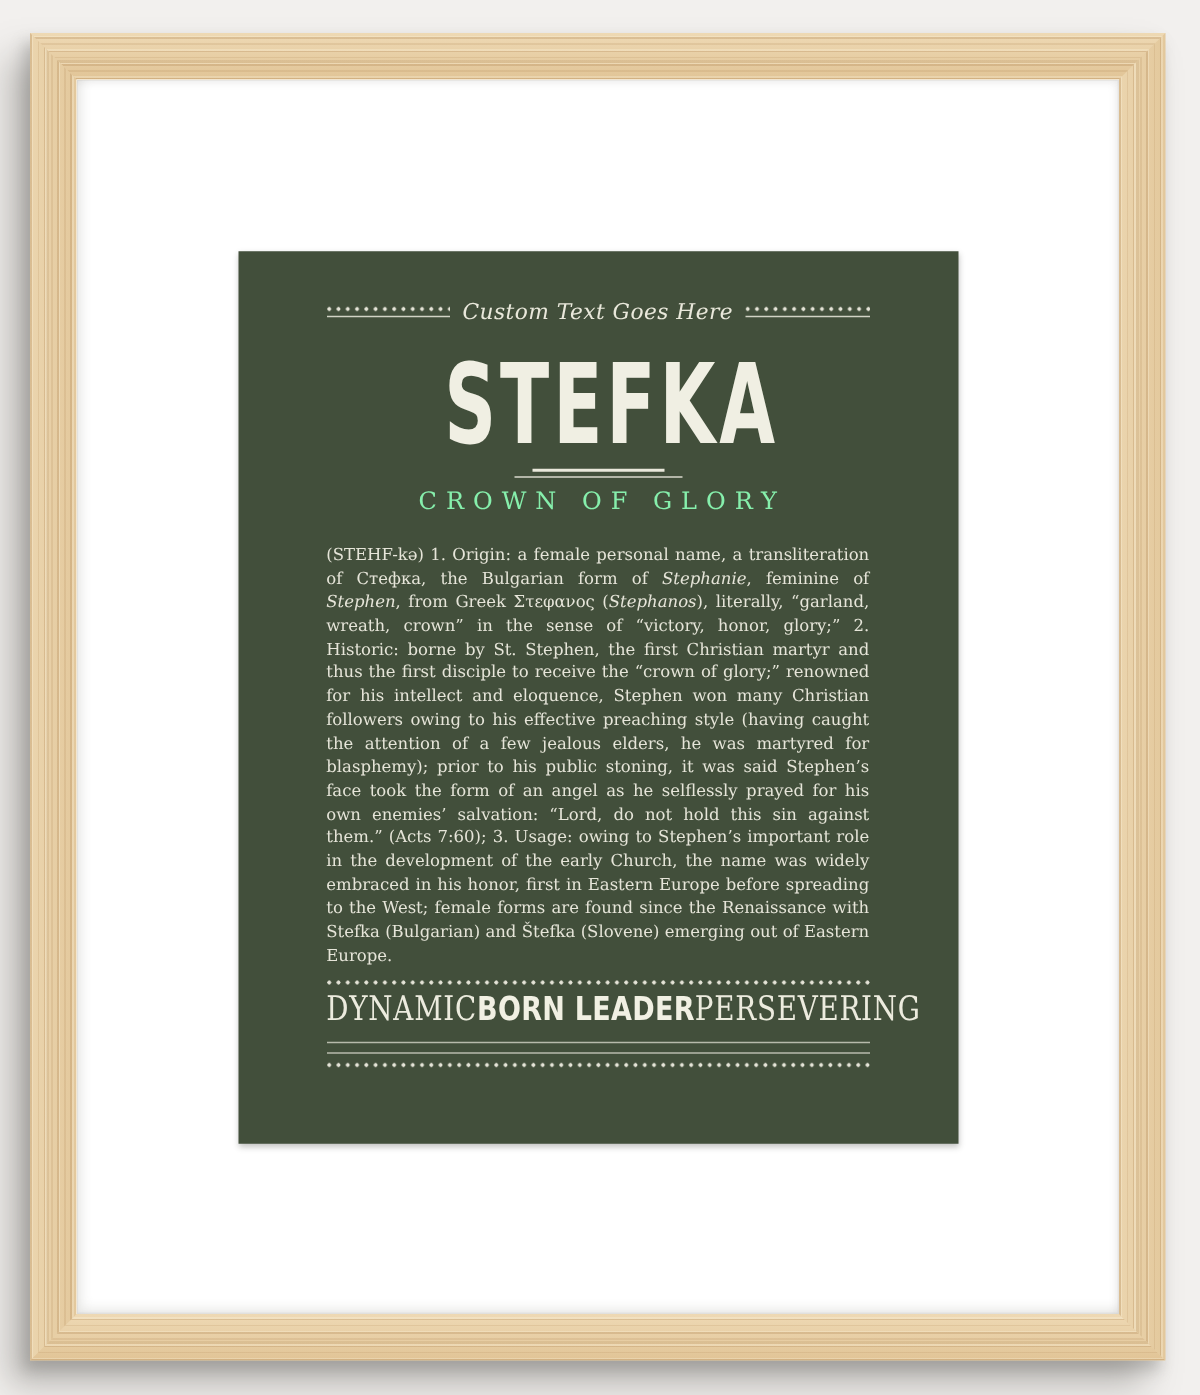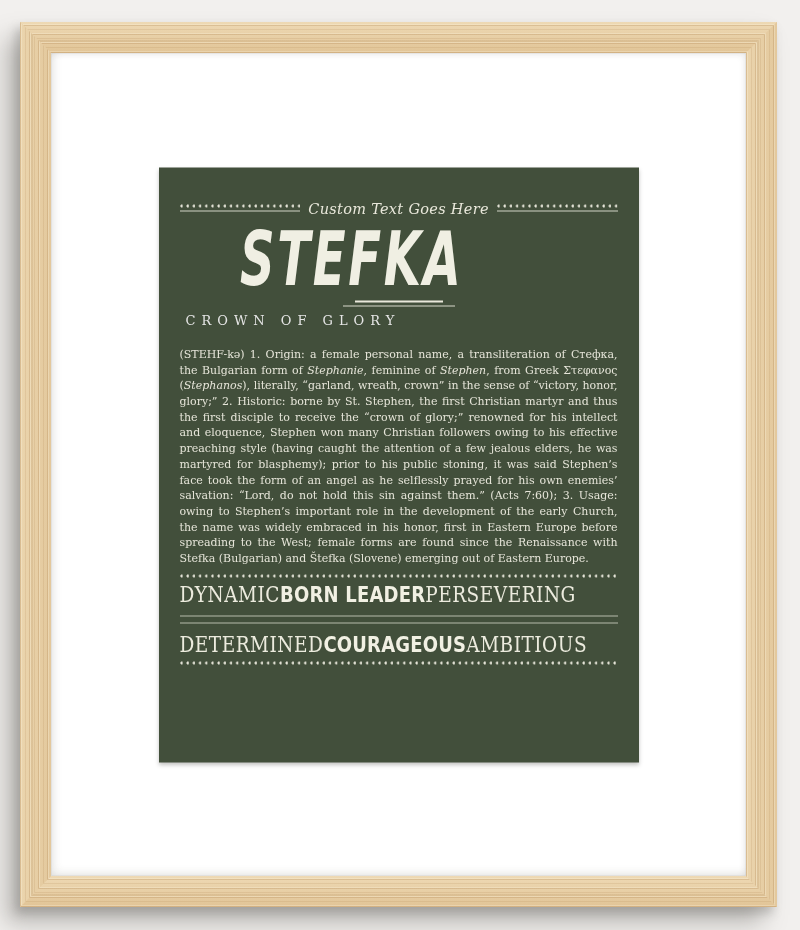--- a/index.html
+++ b/index.html
@@ -38,55 +38,55 @@
   .wood-right { right:0; clip-path:polygon(100% 0,100% 100%,0 calc(100% - 31px),0 31px); }
 
   .mat {
     position:absolute; inset:31px; background:#ffffff;
     box-shadow: inset 3px -3px 8px rgba(60,55,45,0.12), inset -2px 2px 6px rgba(60,55,45,0.08), inset 0 0 0 1px rgba(60,55,45,0.05);
   }
 
   
   .poster {
     position:absolute; left:50%; top:50%; transform:translate(-50%,-50%);
-    width:480px; height:595px; box-sizing:border-box; padding:0 21px;
+    width:480px; height:595px; box-sizing:border-box; padding:0 59px;
     background:#424f3b; color:#edecdf;
     box-shadow:0 2px 4px rgba(40,40,35,0.28);
   }
 
   .dots {
     height:3px;
     background-image:radial-gradient(circle at 1.5px 1.5px, rgba(238,236,224,0.95) 1.15px, transparent 1.45px);
     background-size:6.2px 3px; background-repeat:repeat-x;
   }
 
   .orn-row { display:flex; align-items:center; margin-top:33px; }
   .orn { flex:1; }
   .orn .o-rule { margin-top:3px; height:1px; background:rgba(235,234,222,0.85); }
   .script {
     font-family:"DejaVu Serif", serif; font-style:italic;
     font-size:14.5px; color:#e9e8db; white-space:nowrap; padding:0 8px;
     letter-spacing:0.3px;
   }
 
-  .title { text-align:left; margin-top:2px;font-style:italic; }
+  .title { text-align:right; margin-top:14px; }
   .title-text {
     display:inline-block; font-family:"DejaVu Sans", sans-serif; font-weight:700;
     font-size:74px; line-height:1.1; letter-spacing:4px; color:#f0efe3;
     transform:scaleX(0.65); transform-origin:center;
   }
 
   .divider { margin-top:1px; }
   .d-thick { width:88px;  height:2px; background:#e9e8db; margin:0 auto; }
   .d-thin  { width:112px; height:1px; background:rgba(233,232,219,0.9); margin:3px auto 0; }
 
   .meaning {
-    text-align:left; font-family:"DejaVu Serif", serif;
-    font-size:13px; letter-spacing:6px; text-indent:6px;
-    margin-top:6px; color:#e5e5e5;
+    text-align:center; font-family:"DejaVu Serif", serif;
+    font-size:16px; letter-spacing:6px; text-indent:6px;
+    margin-top:6px; color:#86efac;
   }
 
   .definition {
     margin:19px 0 0; text-align:justify;
     font-family:"DejaVu Serif", serif; font-size:11px; line-height:15.7px;
     color:#e6e5d9;
   }
   .definition em { font-style:italic; }
 
   .traits { margin-top:8px; }
@@ -136,24 +136,19 @@
 
         <div class="traits">
           <div class="dots"></div>
           <div class="trait-row">
               <span class="trait light">DYNAMIC</span>
               <span class="trait bold">BORN LEADER</span>
               <span class="trait light">PERSEVERING</span>
             </div>
           <div class="trait-rule"></div>
           <div class="trait-rule"></div>
-          <div class="trait-row">
-              <span class="trait light">DETERMINED</span>
-              <span class="trait bold">COURAGEOUS</span>
-              <span class="trait light">AMBITIOUS</span>
-            </div>
           <div class="dots"></div>
         </div>
 
       </div>
     </div>
   </div>
 </div>
 
 </body></html>

